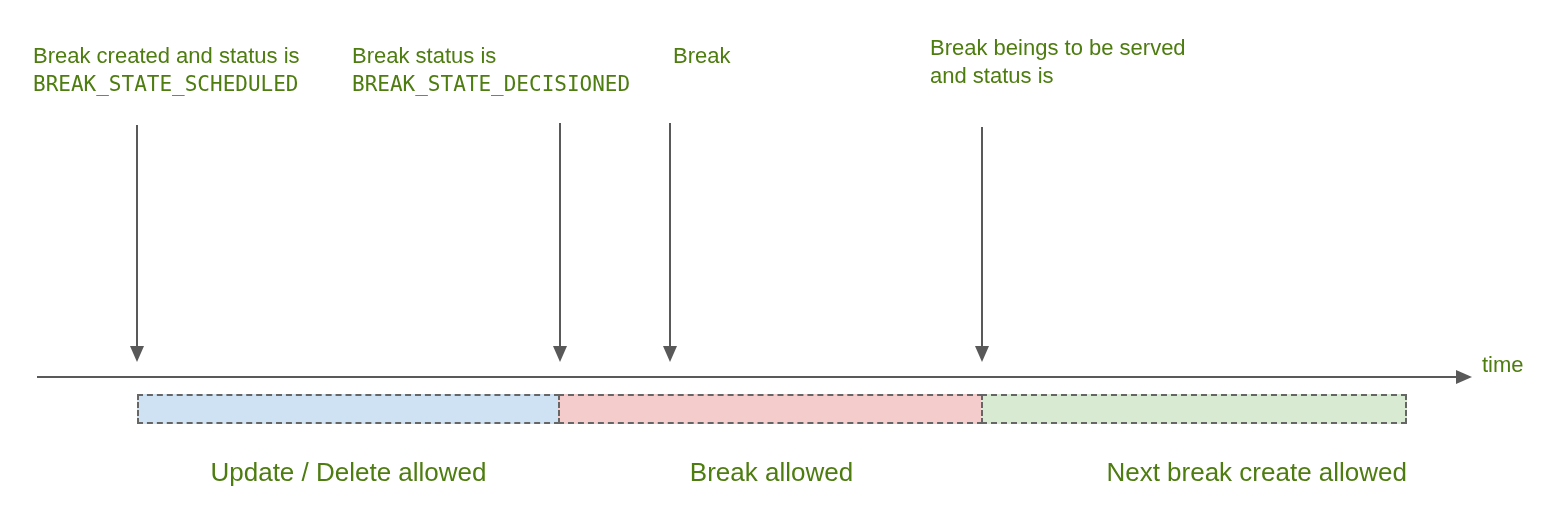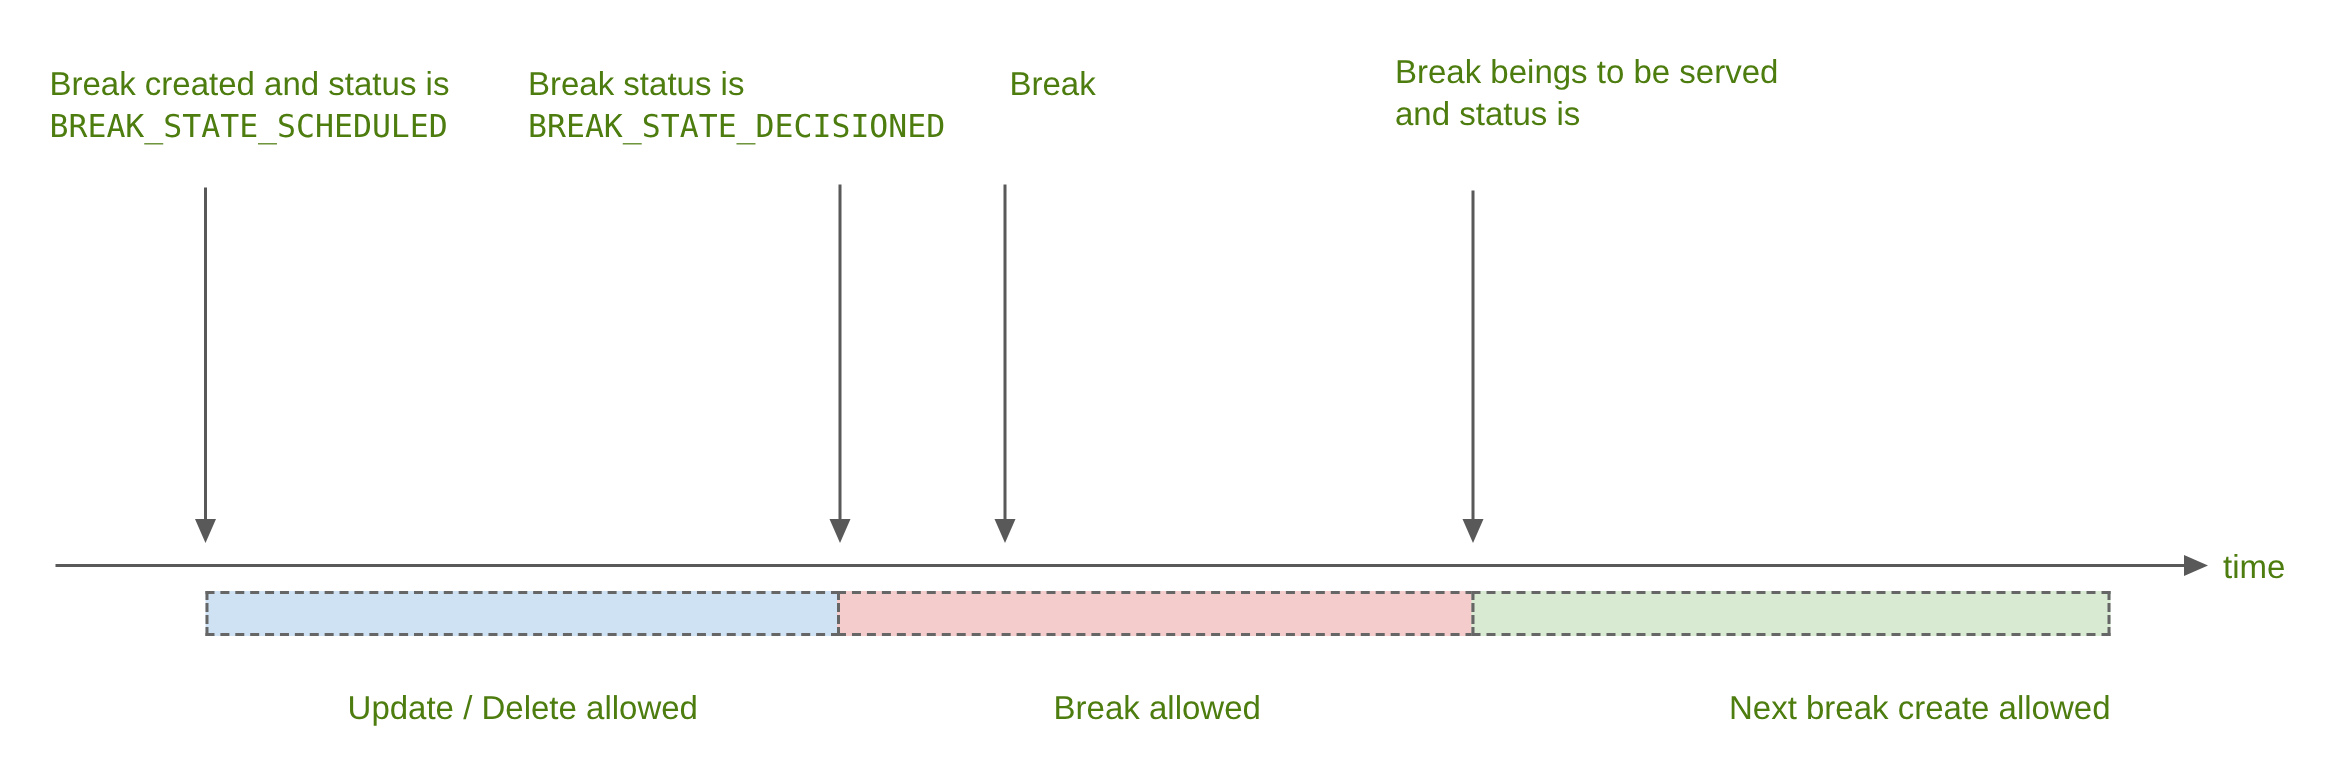--- a/index.html
+++ b/index.html
@@ -62,21 +62,21 @@
     content: "";
     position: absolute;
     right: -16px; top: -6px;
     width: 0; height: 0;
     border-top: 7px solid transparent;
     border-bottom: 7px solid transparent;
     border-left: 16px solid #595959;
   }
   .axis-label {
     position: absolute;
-    left: 1482px; top: 364px;
+    left: 1482px; top: 351px;
     font-size: 22px;
     line-height: 28px;
   }
 
   
   .segments {
     position: absolute;
     left: 137px; top: 394px;
     display: flex;
     height: 30px;
@@ -88,21 +88,21 @@
   }
   .segment + .segment { margin-left: -2px; }
   .seg-1 { width: 423px; background: #cfe2f3; }
   .seg-2 { width: 425px; background: #f4cccc; }
   .seg-3 { width: 426px; background: #d9ead3; }
 
   
   .phase-label {
     position: absolute;
     top: 458px;
-    font-size: 22px;
+    font-size: 26px;
     line-height: 28px;
     text-align: center;
     white-space: nowrap;
   }
   .plabel-1 { left: 137px; width: 423px; }
   .plabel-2 { left: 560px; width: 423px; }
   .plabel-3 { left: 983px; width: 424px; text-align: right; }
 </style>
 </head>
 <body>

